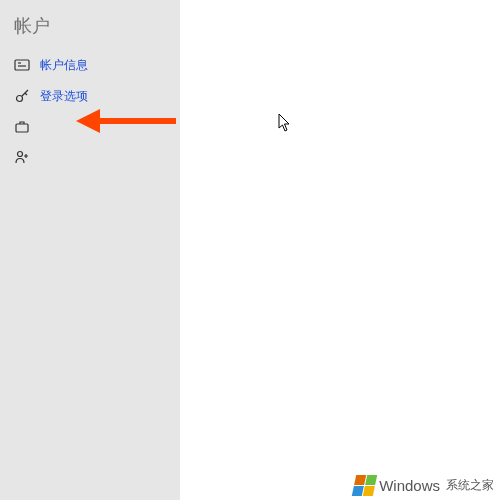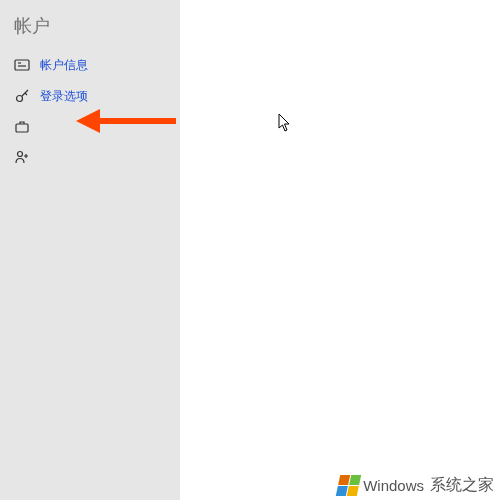--- a/index.html
+++ b/index.html
@@ -85,21 +85,21 @@
     .win-squares div:nth-child(1){ background:#e06c00; }
     .win-squares div:nth-child(2){ background:#6abf3f; }
     .win-squares div:nth-child(3){ background:#2f8fd9; }
     .win-squares div:nth-child(4){ background:#f2b200; }
     .watermark-text {
       font-size: 15px;
       color: #555;
       margin-left: 4px;
     }
     .watermark-sub {
-      font-size: 16px;
+      font-size: 12px;
       color: #555;
       margin-left: 6px;
     }
   </style>
 </head>
 <body>
 
 <div class="sidebar">
   <div class="sidebar-title">帐户</div>
 

